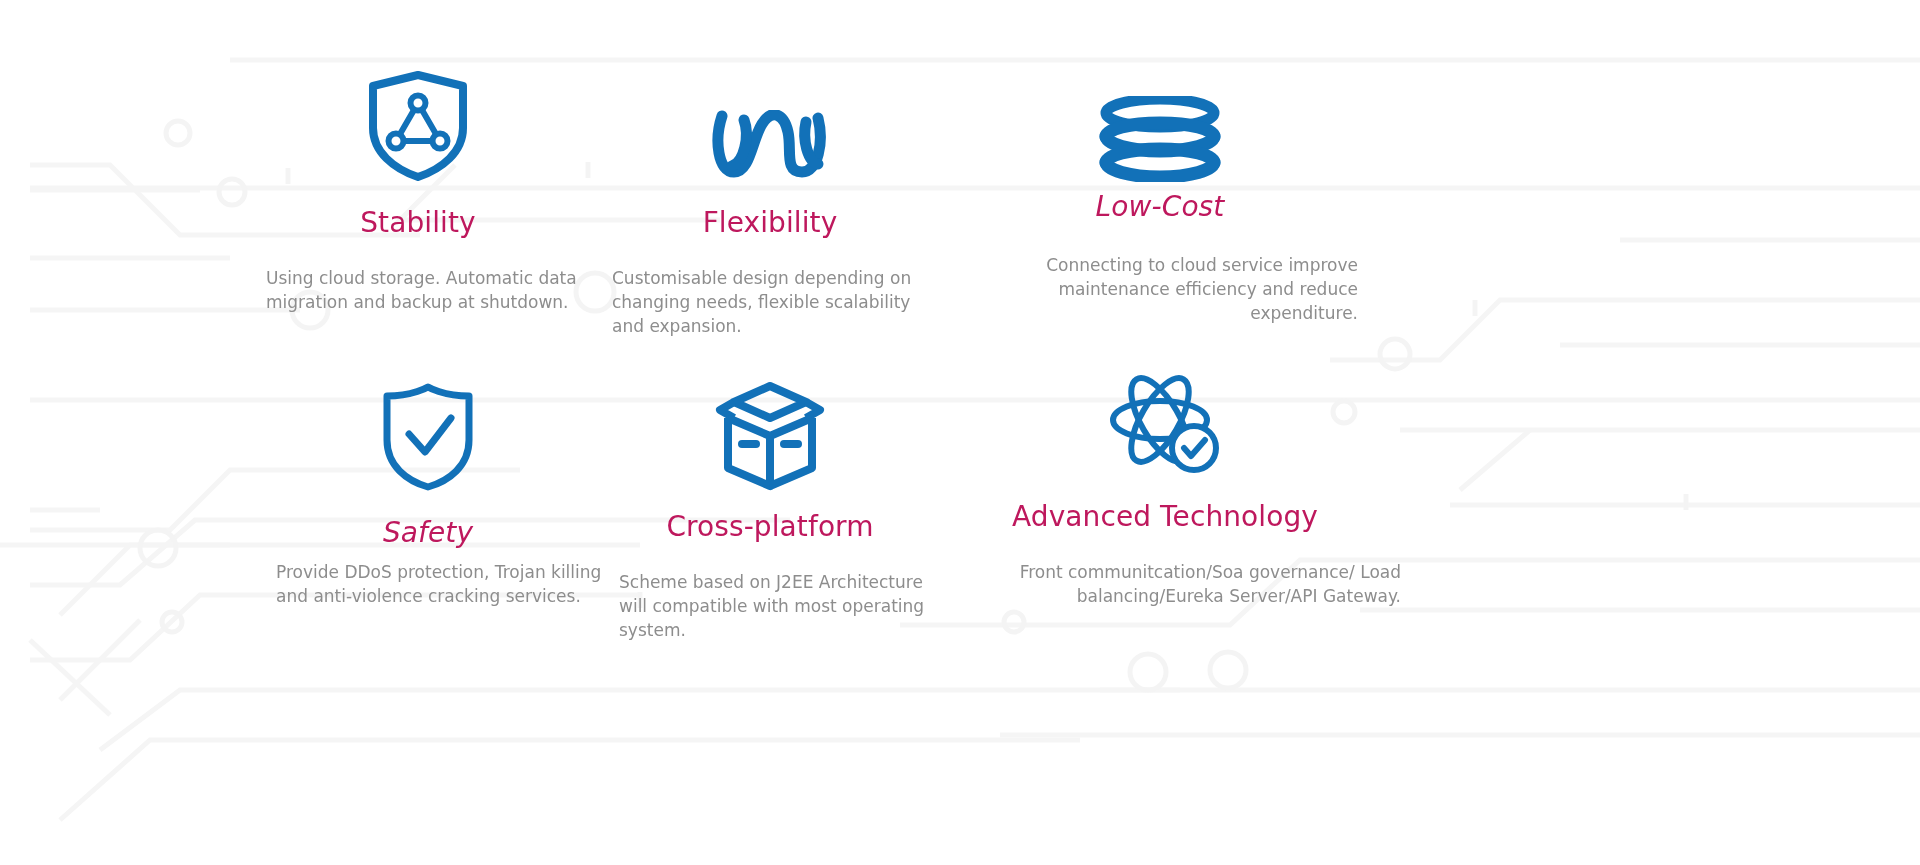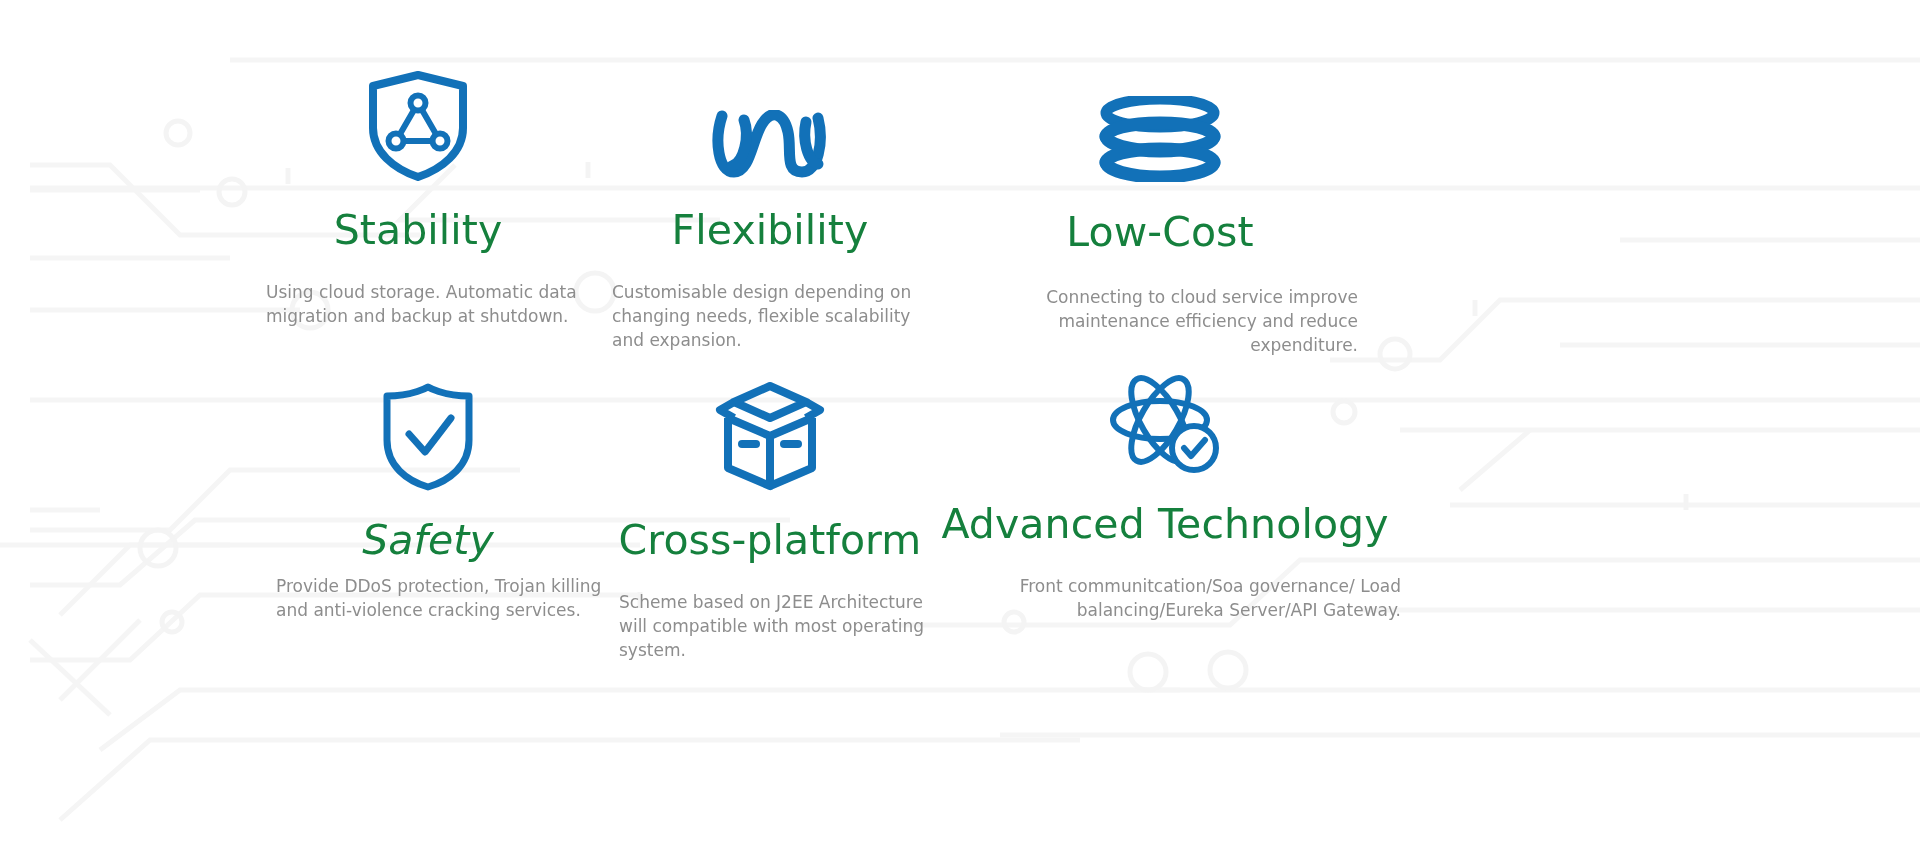--- a/index.html
+++ b/index.html
@@ -20,23 +20,23 @@
     box-sizing:border-box;
     padding:0;
   }
   .card{position:absolute;}
   .icon-wrap{
     display:flex;align-items:flex-end;justify-content:center;
     height:120px;
   }
   .icon-wrap svg{display:block;}
   .card-title{
-    font-size:41px;
+    font-size:28px;
     font-weight:400;
-    color:#15803d;
+    color:#be185d;
     text-align:center;
     letter-spacing:0.1px;
     line-height:1.1;
     white-space:nowrap;
   }
   .card-desc{
     font-size:17px;
     line-height:1.42;
     color:#8d8d8d;
     font-weight:400;
@@ -45,30 +45,30 @@
   #card-stability{left:238px;top:62px;width:360px;}
   #card-stability .card-title{margin-top:26px;}
   #card-stability .card-desc{margin-top:27px;text-align:left;padding-left:28px;width:320px;}
 
   #card-flexibility{left:590px;top:62px;width:360px;}
   #card-flexibility .card-title{margin-top:26px;}
   #card-flexibility .card-desc{margin-top:27px;text-align:left;padding-left:22px;width:330px;}
 
   #card-lowcost{left:960px;top:62px;width:400px;}
   #card-lowcost .icon-wrap{justify-content:center;}
-  #card-lowcost .card-title{margin-top:28px;}
+  #card-lowcost .card-title{margin-top:10px;font-style:italic;}
   #card-lowcost .card-desc{margin-top:30px;text-align:right;padding-left:48px;width:350px;}
 
   
   #card-safety{left:248px;top:372px;width:360px;}
   #card-safety .card-title{margin-top:26px;font-style:italic;}
   #card-safety .card-desc{margin-top:11px;text-align:left;padding-left:28px;width:330px;}
 
   #card-crossplatform{left:585px;top:372px;width:370px;}
-  #card-crossplatform .card-title{margin-top:26px;}
+  #card-crossplatform .card-title{margin-top:20px;}
   #card-crossplatform .card-desc{margin-top:27px;text-align:left;padding-left:34px;width:330px;}
 
   #card-advanced{left:935px;top:356px;width:460px;}
   #card-advanced .icon-wrap{justify-content:center;}
   #card-advanced .card-title{margin-top:26px;}
   #card-advanced .card-desc{margin-top:27px;text-align:right;padding-left:26px;width:440px;}
 </style>
 </head>
 <body>
 

